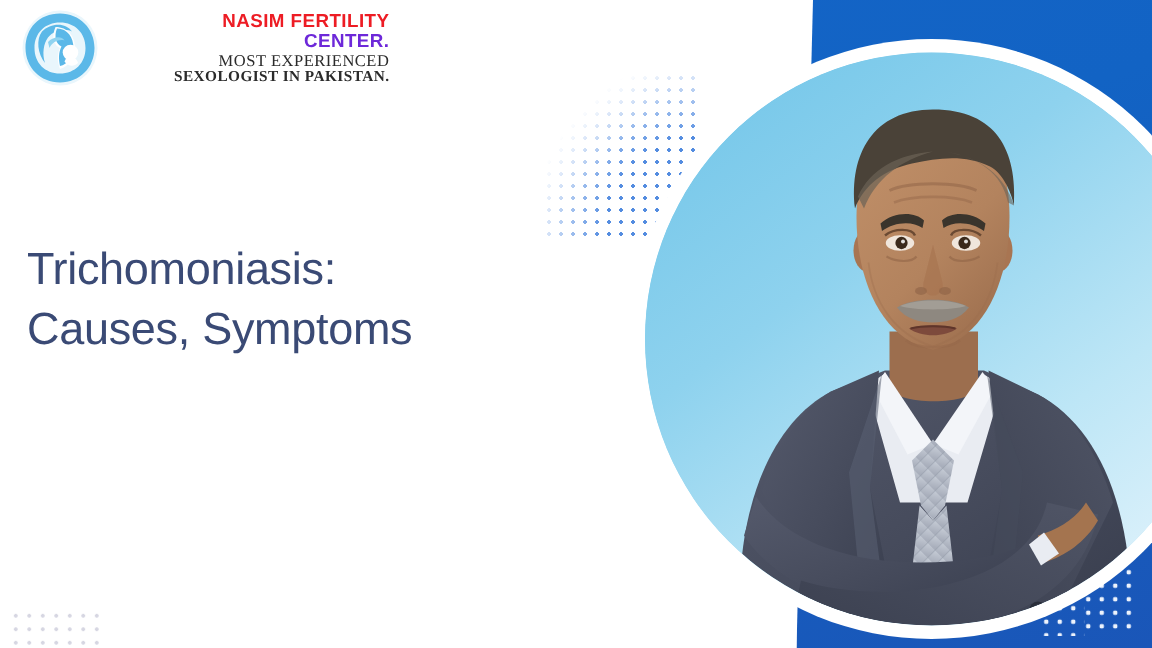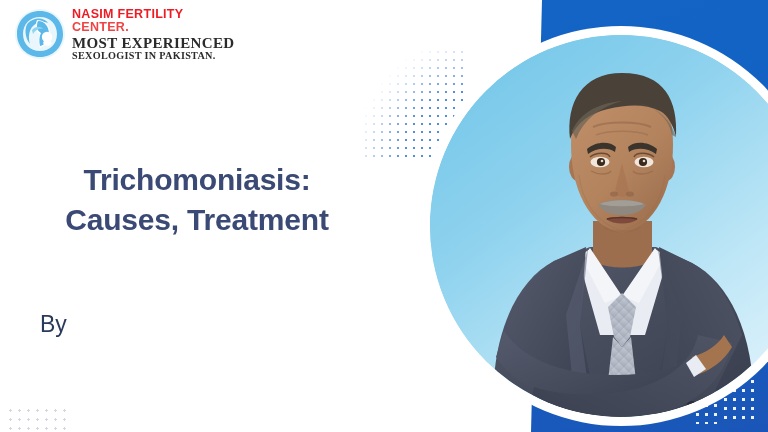--- a/index.html
+++ b/index.html
@@ -117,65 +117,66 @@
     gap: 6px;
   }
   .logo-mark {
     width: 52px;
     height: 52px;
     flex: 0 0 52px;
   }
   .logo-text {
     display: flex;
     flex-direction: column;
-    align-items: flex-start;
+    align-items: flex-end;
     line-height: 1.06;
     padding-top: 2px;
   }
   .logo-l1 {
     color: #ED1C24;
     font-weight: bold;
     font-size: 12.5px;
     letter-spacing: 0.3px;
     white-space: nowrap;
   }
   .logo-l2 {
-    color: #ef4444;
+    color: #6d28d9;
     font-weight: bold;
     font-size: 12.5px;
     letter-spacing: 0.3px;
     white-space: nowrap;
   }
   .logo-l3 {
     color: #2B2B2B;
     font-family: "Liberation Serif", serif;
-    font-weight: bold;
-    font-size: 15px;
+    font-weight: normal;
+    font-size: 11px;
     letter-spacing: 0.35px;
     white-space: nowrap;
     margin-top: 1px;
   }
   .logo-l4 {
     color: #2B2B2B;
     font-family: "Liberation Serif", serif;
     font-weight: bold;
     font-size: 10.2px;
     letter-spacing: 0.3px;
     white-space: nowrap;
+    margin-left: 44px;
   }
 
   
   .headline {
     position: absolute;
-    left: 32px;
+    left: 18px;
     top: 160px;
     width: 330px;
-    text-align: center;
+    text-align: left;
     color: #3A4A75;
-    font-weight: bold;
+    font-weight: normal;
     font-size: 30px;
     line-height: 1.33;
     letter-spacing: -0.2px;
   }
   .headline-line { display: block; }
 
   
   .byline {
     position: absolute;
     left: 40px;
@@ -366,20 +367,19 @@
     <span class="logo-text">
       <span class="logo-l1">NASIM FERTILITY</span>
       <span class="logo-l2">CENTER.</span>
       <span class="logo-l3">MOST EXPERIENCED</span>
       <span class="logo-l4">SEXOLOGIST IN PAKISTAN.</span>
     </span>
   </div>
 
   <div class="headline">
     <span class="headline-line">Trichomoniasis:</span>
-    <span class="headline-line">Causes, Treatment</span>
+    <span class="headline-line">Causes, Symptoms</span>
   </div>
 
   <div class="byline">
-    <span class="byline-line">By</span>
   </div>
 
 </div>
 
 </body></html>

